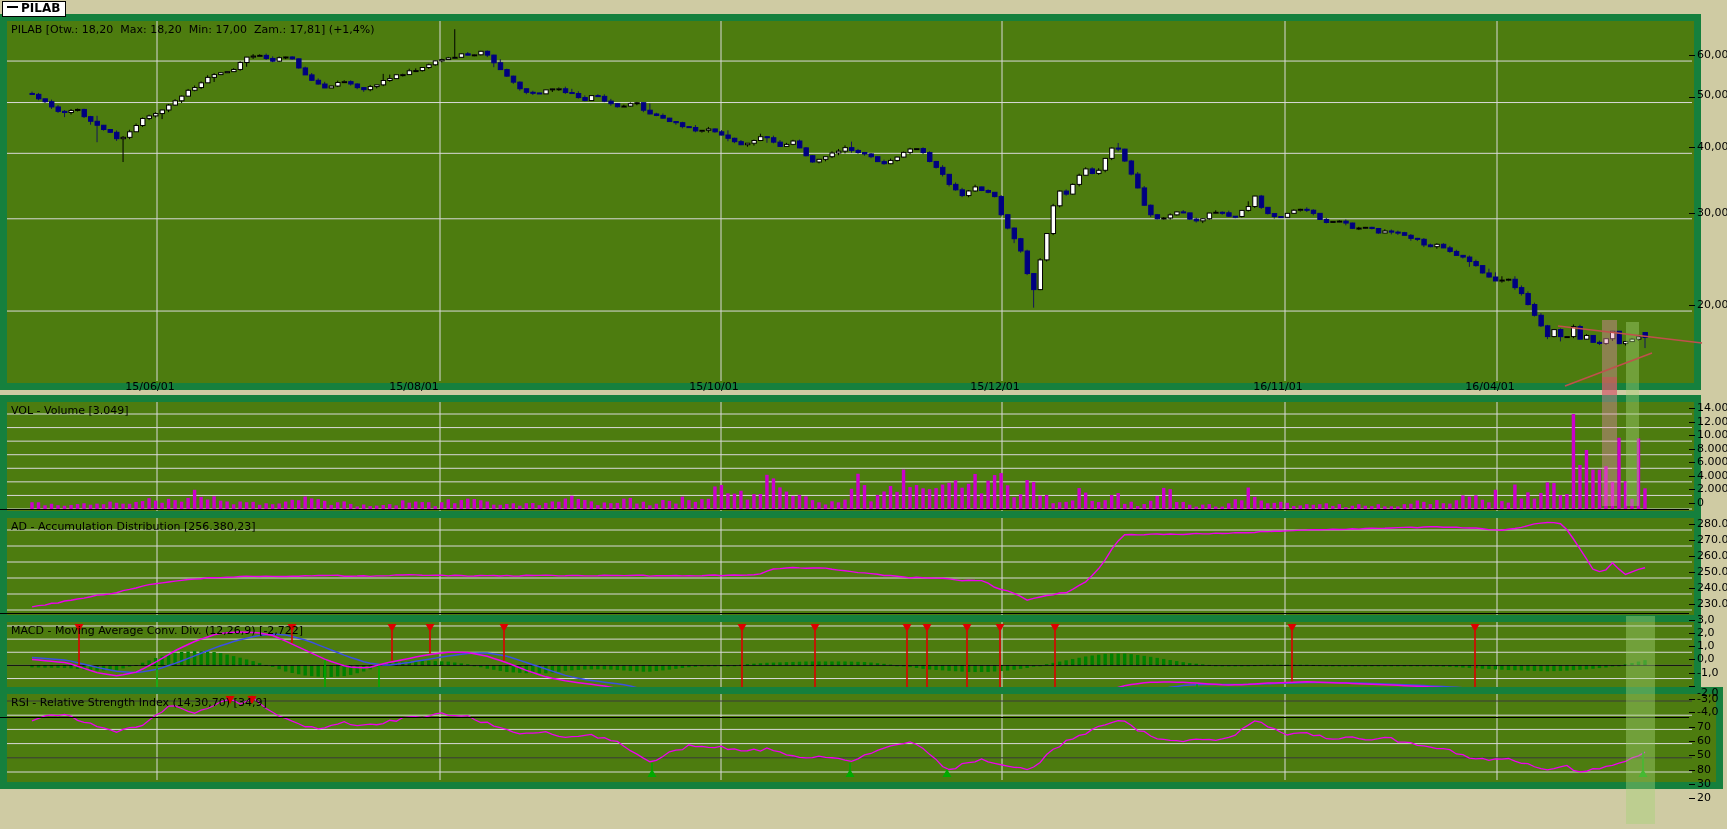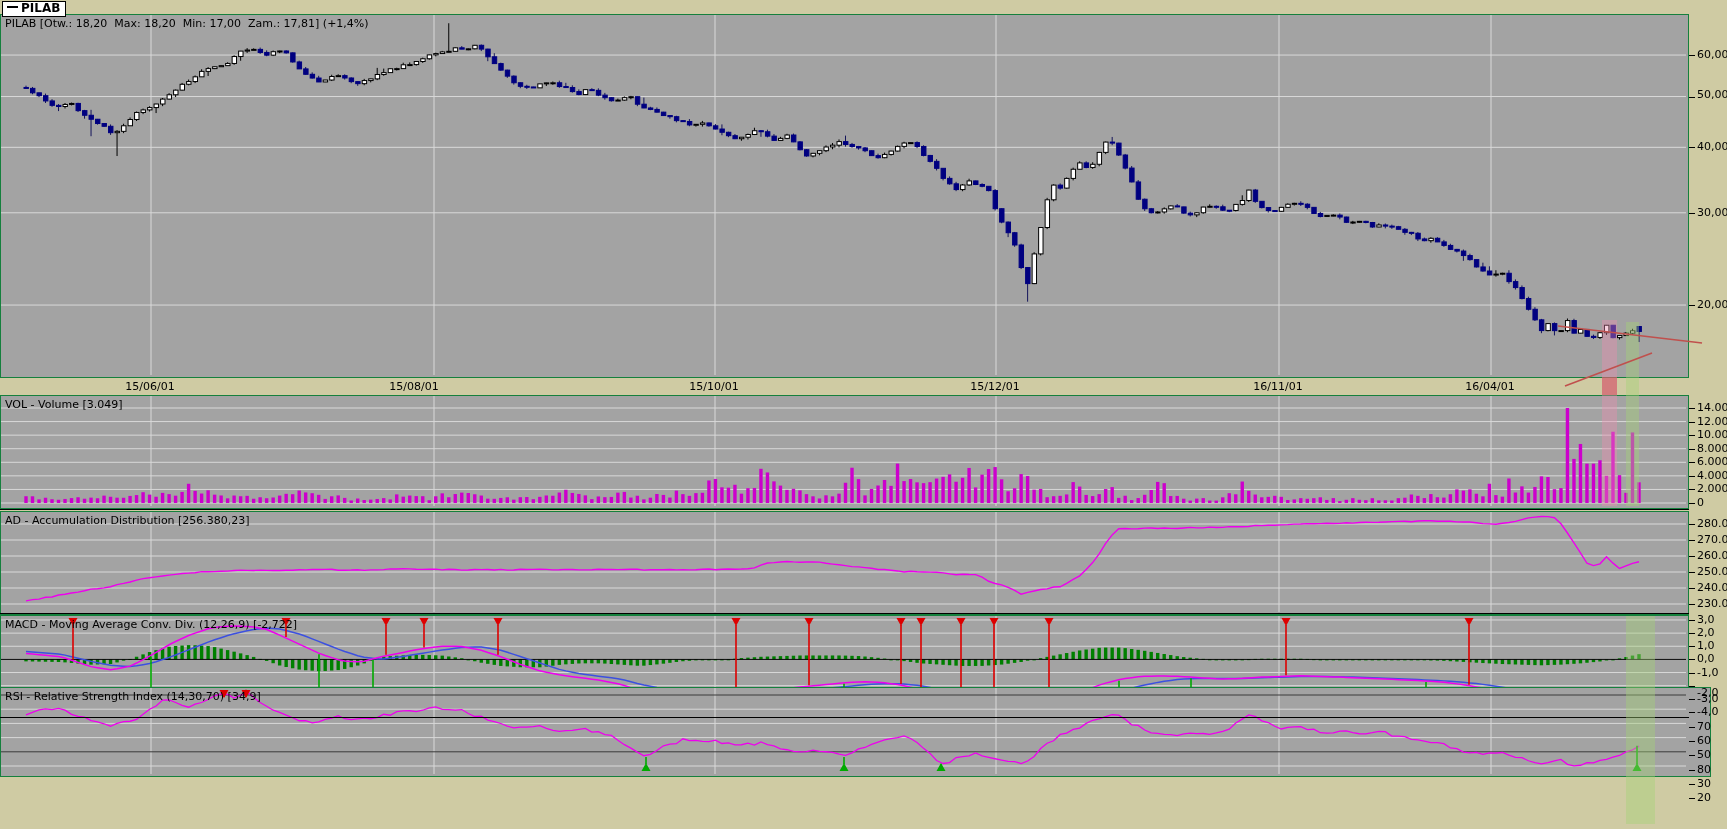--- a/index.html
+++ b/index.html
@@ -1,21 +1,21 @@
 <!DOCTYPE html>
 <html><head>
 <meta charset="utf-8">
 <style>
   html,body{margin:0;padding:0;}
   .screen{position:relative;width:1727px;height:829px;background:#cfcba3;
           font-family:"DejaVu Sans","Liberation Sans",sans-serif;font-size:11px;color:#000;overflow:hidden;}
   .tab{position:absolute;left:2px;top:1px;height:13px;line-height:13px;background:#ffffff;
        border:1px solid #000;padding:0 5px 1px 4px;font-weight:bold;font-size:12px;z-index:8;}
   .tab .line-ico{display:inline-block;width:11px;height:2px;background:#000;margin:0 3px 3px 0;vertical-align:middle;}
-  .panel{position:absolute;left:0;width:1687px;background:#a3a3a3;border:1px solid #15803d;z-index:1;}
+  .panel{position:absolute;left:0;width:1687px;background:#4d7c0f;border:7px solid #15803d;z-index:1;}
   .panel svg{position:absolute;left:0;top:0;}
   .ptitle{position:absolute;left:4px;top:2px;white-space:pre;z-index:6;}
   .sep{position:absolute;left:0;width:1689px;height:1px;background:#000;z-index:2;}
   .date-label{position:absolute;transform:translateX(-50%);top:380px;z-index:6;}
   .ytick{position:absolute;width:6px;height:1px;background:#000;left:1689px;z-index:6;}
   .ylab{position:absolute;left:1697px;z-index:6;white-space:nowrap;}
   #overlay{position:absolute;left:0;top:0;z-index:5;pointer-events:none;}
   .gutterwrap{position:absolute;inset:0;z-index:6;pointer-events:none;}
 </style>
 </head>

